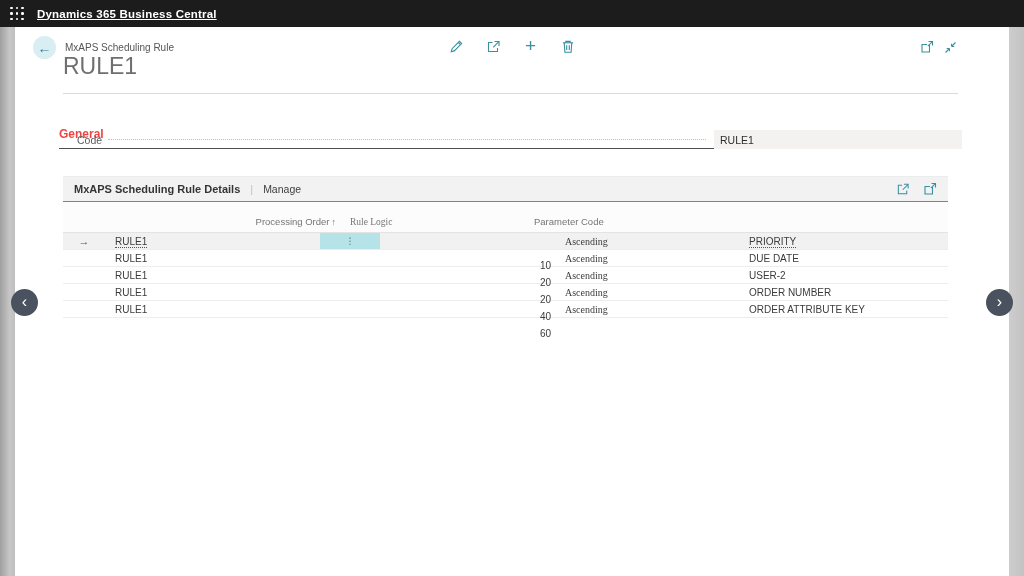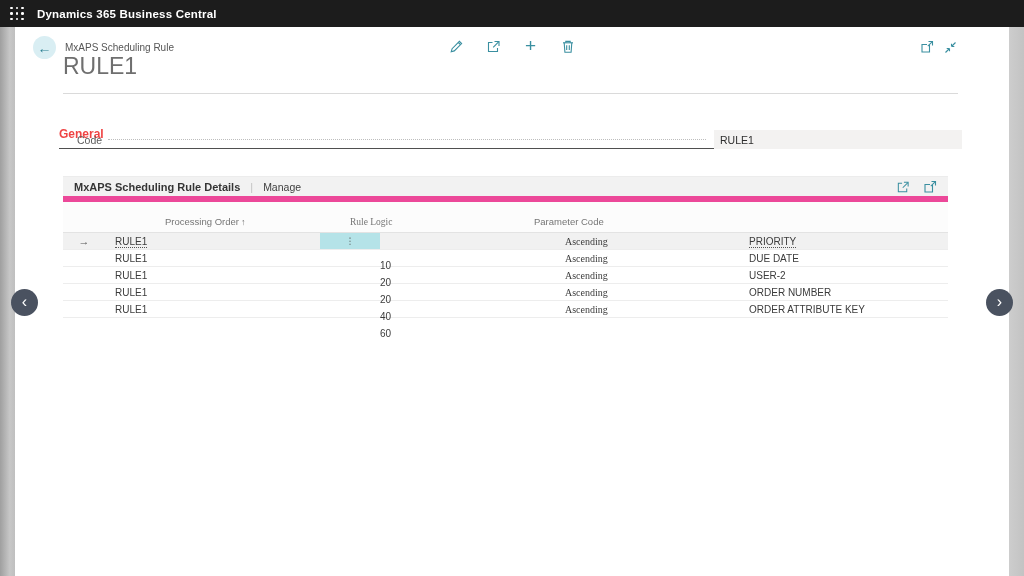--- a/index.html
+++ b/index.html
@@ -5,21 +5,21 @@
   * { margin:0; padding:0; box-sizing:border-box; }
   html,body { width:1024px; height:576px; overflow:hidden; background:#c9c9c9;
               font-family:"Liberation Sans", sans-serif; }
 
   
   .topbar { position:absolute; left:0; top:0; width:1024px; height:27px; background:#1c1c1c;
             display:flex; align-items:center; z-index:30; }
   .waffle { width:14px; height:14px; margin-left:10px; display:grid;
             grid-template-columns:repeat(3,1fr); gap:2.5px; cursor:pointer; }
   .waffle i { width:2.5px; height:2.5px; background:#fff; border-radius:50%; }
-  .app-title { margin-left:13px; font-size:11.5px; font-weight:bold; color:#fff; letter-spacing:.2px; }
+  .app-title { margin-left:13px; font-size:11.5px; font-weight:bold; color:#fff; letter-spacing:.2px;text-decoration:underline; }
 
   
   .left-shade  { position:absolute; left:0; top:27px; width:15px; height:549px;
                  background:linear-gradient(to right,#9f9f9f,#c7c7c7 65%,#bfbfbf); }
   .right-shade { position:absolute; right:0; top:27px; width:15px; height:549px;
                  background:linear-gradient(to left,#c3c3c3,#cdcdcd); }
 
   
   .panel { position:absolute; left:15px; top:27px; width:994px; height:549px; background:#ffffff; }
 
@@ -47,38 +47,38 @@
   .fields { position:absolute; left:62px; top:103px; width:885px; display:flex; gap:25px;flex-direction:column; }
   .field { flex:1; display:flex; align-items:center; height:19px; }
   .field-label { font-size:10.5px; color:#5c5c5c; white-space:nowrap; }
   .leader { flex:1; margin:0 8px 0 6px; border-top:1px dotted #bdbdbd; height:0; }
   .field-value { width:248px; height:19px; background:#f3f2f1; font-size:10.5px; color:#2e2e2e;
                  display:flex; align-items:center; padding-left:6px; cursor:text; }
   .dotted-link { border-bottom:1px dotted #555; cursor:pointer; }
 
   
   .card { position:absolute; left:48px; top:149px; width:885px; border-top:1px solid #ececec; }
-  .card-head { height:25px; background:#f2f2f2; border-bottom:6px solid #ec4899; display:flex;
+  .card-head { height:25px; background:#f2f2f2; border-bottom:1px solid #ec4899; display:flex;
                align-items:center; padding:0 11px;justify-content:space-between; }
   .card-title { font-size:11px; font-weight:700; color:#353535; }
   .vsep { color:#c4c4c4; margin:0 10px; font-size:11px; font-weight:400; }
   .manage { font-size:10.5px; color:#404040; cursor:pointer; }
   .card-head-icons { margin-left:auto; display:flex; gap:13px; }
   .card-head-icons .tool { width:14px; height:14px; }
 
   .thead { height:31px; display:flex; align-items:flex-end; padding-bottom:5px; background:#fcfcfc;
            border-bottom:1px solid #e3e3e3; font-size:9.5px; color:#757575; }
   .trow { height:17px; display:flex; align-items:center; font-size:10px; color:#3b3b3b;
           border-bottom:1px solid #ededed; background:#fff; }
   .trow.selected { background:#f1f1f1; }
 
   .c-ind   { width:42px;  text-align:center; color:#555; font-size:11px; }
   .c-code  { width:215px; padding-left:10px; }
   .c-sel   { width:60px;  height:100%; display:flex; align-items:center; justify-content:center; }
-  .c-order { width:175px; text-align:left; padding-right:4px;margin-top:48px; }
+  .c-order { width:175px; text-align:right; padding-right:4px;margin-top:48px; }
   .c-logic { width:190px; padding-left:10px;font-family:Liberation Serif, serif; }
   .c-param { width:203px; padding-left:4px; }
   .sort-arrow { font-size:9px; margin-left:2px; }
 
   .sel-cell { width:100%; height:100%; background:#b5e3e8; display:flex; align-items:center;
               justify-content:center; color:#4a4a4a; font-size:9px; cursor:pointer; }
 
   .nav-circle { position:absolute; width:27px; height:27px; border-radius:50%; background:#4a5260;
                 color:#fff; display:flex; align-items:center; justify-content:center; font-size:16px;
                 cursor:pointer; z-index:40; padding-bottom:2px; }

